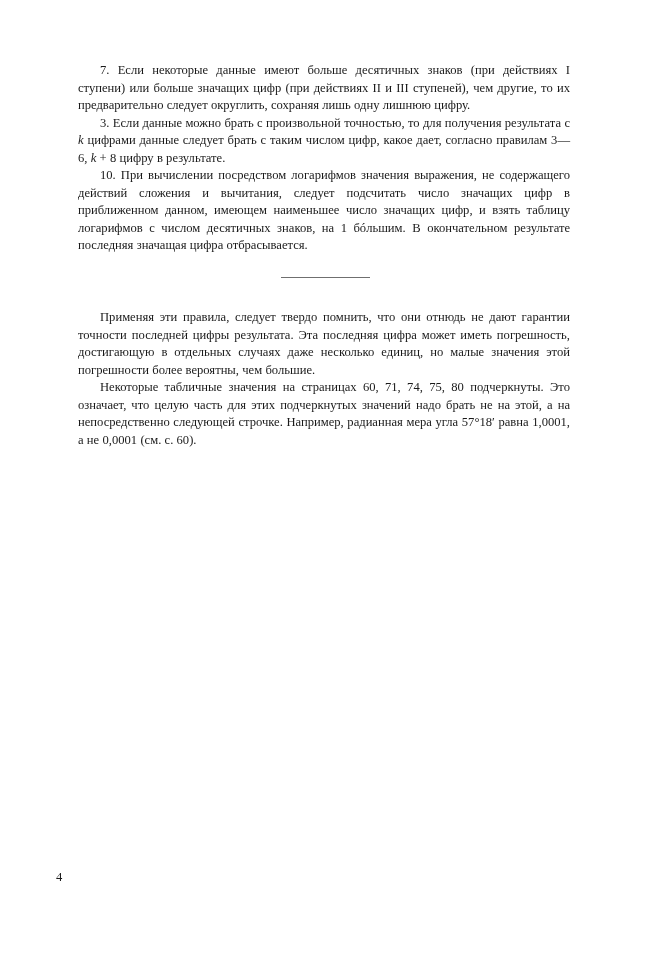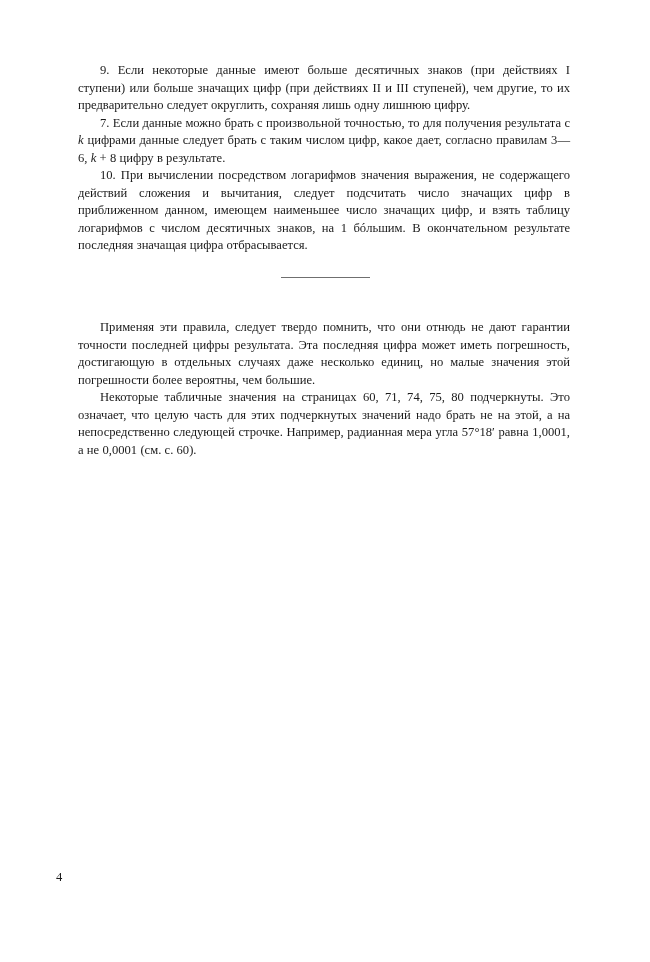--- a/index.html
+++ b/index.html
@@ -37,21 +37,21 @@
   .block-rules {
     position: absolute;
     left: 78px;
     top: 62px;
     width: 492px;
   }
 
   .block-notes {
     position: absolute;
     left: 78px;
-    top: 319px;
+    top: 309px;
     width: 492px;
   }
 
   .divider-wrap {
     position: absolute;
     left: 0;
     top: 277px;
     width: 650px;
     display: flex;
     justify-content: center;
@@ -76,23 +76,23 @@
     font-style: italic;
   }
 </style>
 </head>
 <body>
 
 <div class="page">
 
   <div class="block-rules">
 
-    <p class="para">9. Если некоторые данные имеют больше десятичных знаков (при действиях I ступени) или больше значащих цифр (при действиях II и III ступеней), чем другие, то их предварительно следует округлить, сохраняя лишь одну лишнюю цифру.</p>
+    <p class="para">7. Если некоторые данные имеют больше десятичных знаков (при действиях I ступени) или больше значащих цифр (при действиях II и III ступеней), чем другие, то их предварительно следует округлить, сохраняя лишь одну лишнюю цифру.</p>
 
-    <p class="para"><span>7. Если данные можно брать с произвольной точностью, то для получения результата с </span><span class="ital">k</span><span> цифрами данные следует брать с таким числом цифр, какое дает, согласно правилам 3—6, </span><span class="ital">k</span><span> + 8 цифру в результате.</span></p>
+    <p class="para"><span>3. Если данные можно брать с произвольной точностью, то для получения результата с </span><span class="ital">k</span><span> цифрами данные следует брать с таким числом цифр, какое дает, согласно правилам 3—6, </span><span class="ital">k</span><span> + 8 цифру в результате.</span></p>
 
     <p class="para">10. При вычислении посредством логарифмов значения выражения, не содержащего действий сложения и вычитания, следует подсчитать число значащих цифр в приближенном данном, имеющем наименьшее число значащих цифр, и взять таблицу логарифмов с числом десятичных знаков, на 1 бóльшим. В окончательном результате последняя значащая цифра отбрасывается.</p>
 
   </div>
 
   <div class="divider-wrap">
     <div class="divider"></div>
   </div>
 
   <div class="block-notes">

